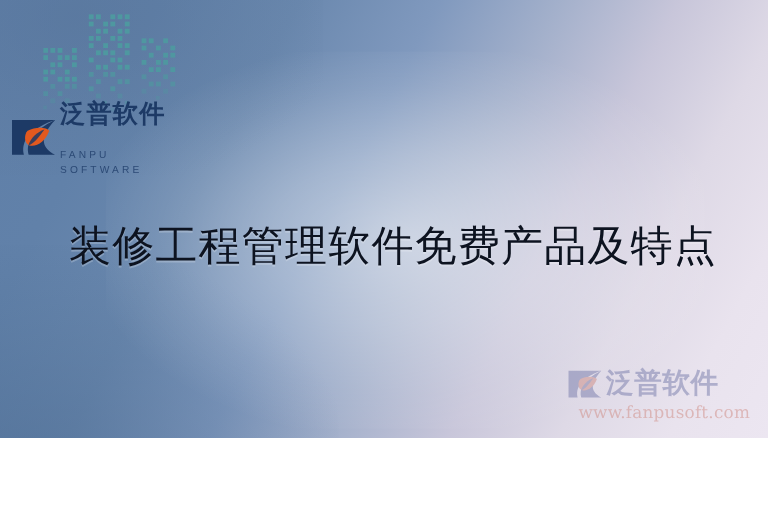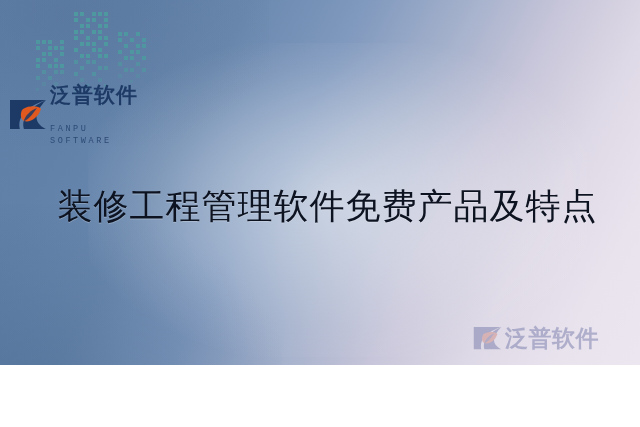--- a/index.html
+++ b/index.html
@@ -107,21 +107,21 @@
   }
   .logo-cn {
     font-family: "DejaVu Sans", "Liberation Sans", sans-serif;
     font-size: 21px;
     line-height: 23px;
     font-weight: 700;
     letter-spacing: 1px;
     color: #1d3a66;
   }
   .logo-en {
-    font-family: Liberation Mono, monospace;
+    font-family: Liberation Sans, sans-serif;
     font-size: 8.5px;
     line-height: 12px;
     letter-spacing: 2.6px;
     color: #2c4a76;
     margin-top: 16px;
   }
 
   
   .headline {
     position: absolute;
@@ -339,15 +339,16 @@
       <div class="wm-mark">
         <svg width="31" height="29" viewBox="0 0 40 38" xmlns="http://www.w3.org/2000/svg">
           <path d="M2 4 L38 4 C38 4 24 8 16 17 C9 25 12 33 12 33 L2 33 Z" fill="#7b7fad"></path>
           <path d="M38 4 C38 4 26 9 19 18 C13 26 16 33 16 33 L38 33 C38 33 26 28 29 18 C31 11 38 4 38 4 Z" fill="#7b7fad"></path>
           <path d="M15 13 C22 9 31 10 33 13 C30 22 22 27 16 25 C12 23 12 16 15 13 Z" fill="#d08f88"></path>
           <path d="M16 24 C18 19 23 14 29 12 C24 19 20 24 16 25 Z" fill="#7b7fad" opacity="0.85"></path>
         </svg>
       </div>
       <div class="wm-cn">泛普软件</div>
     </div>
+    <div class="wm-url">www.fanpusoft.com</div>
   </div>
 
 </div>
 
 </body></html>

